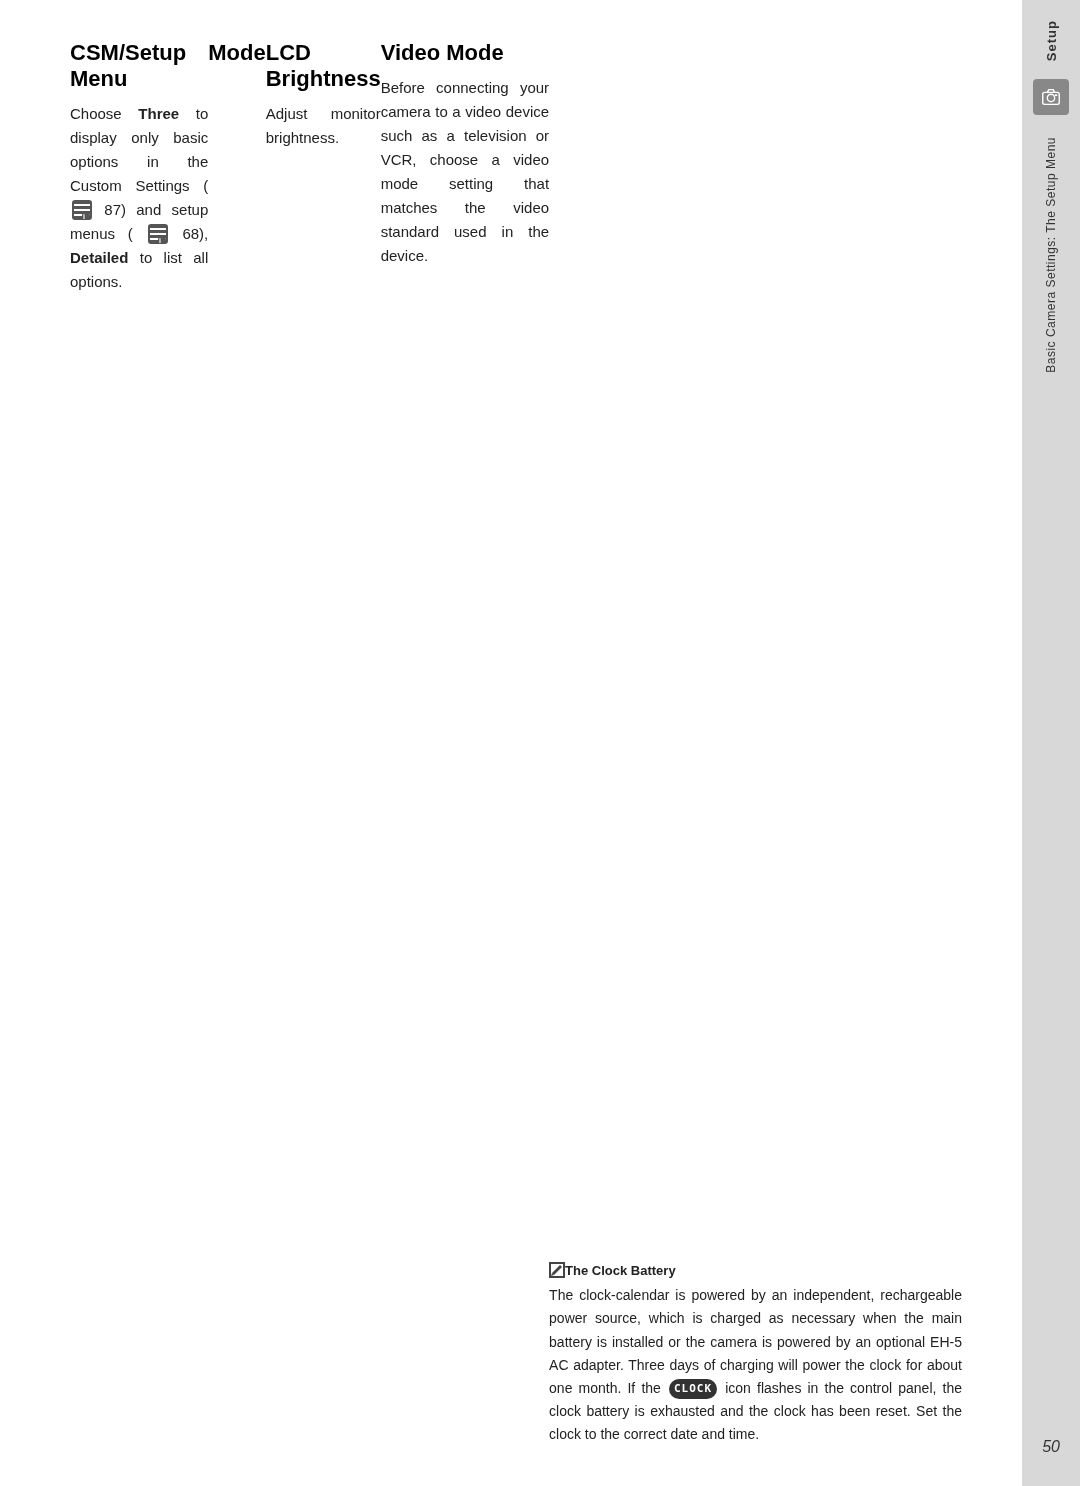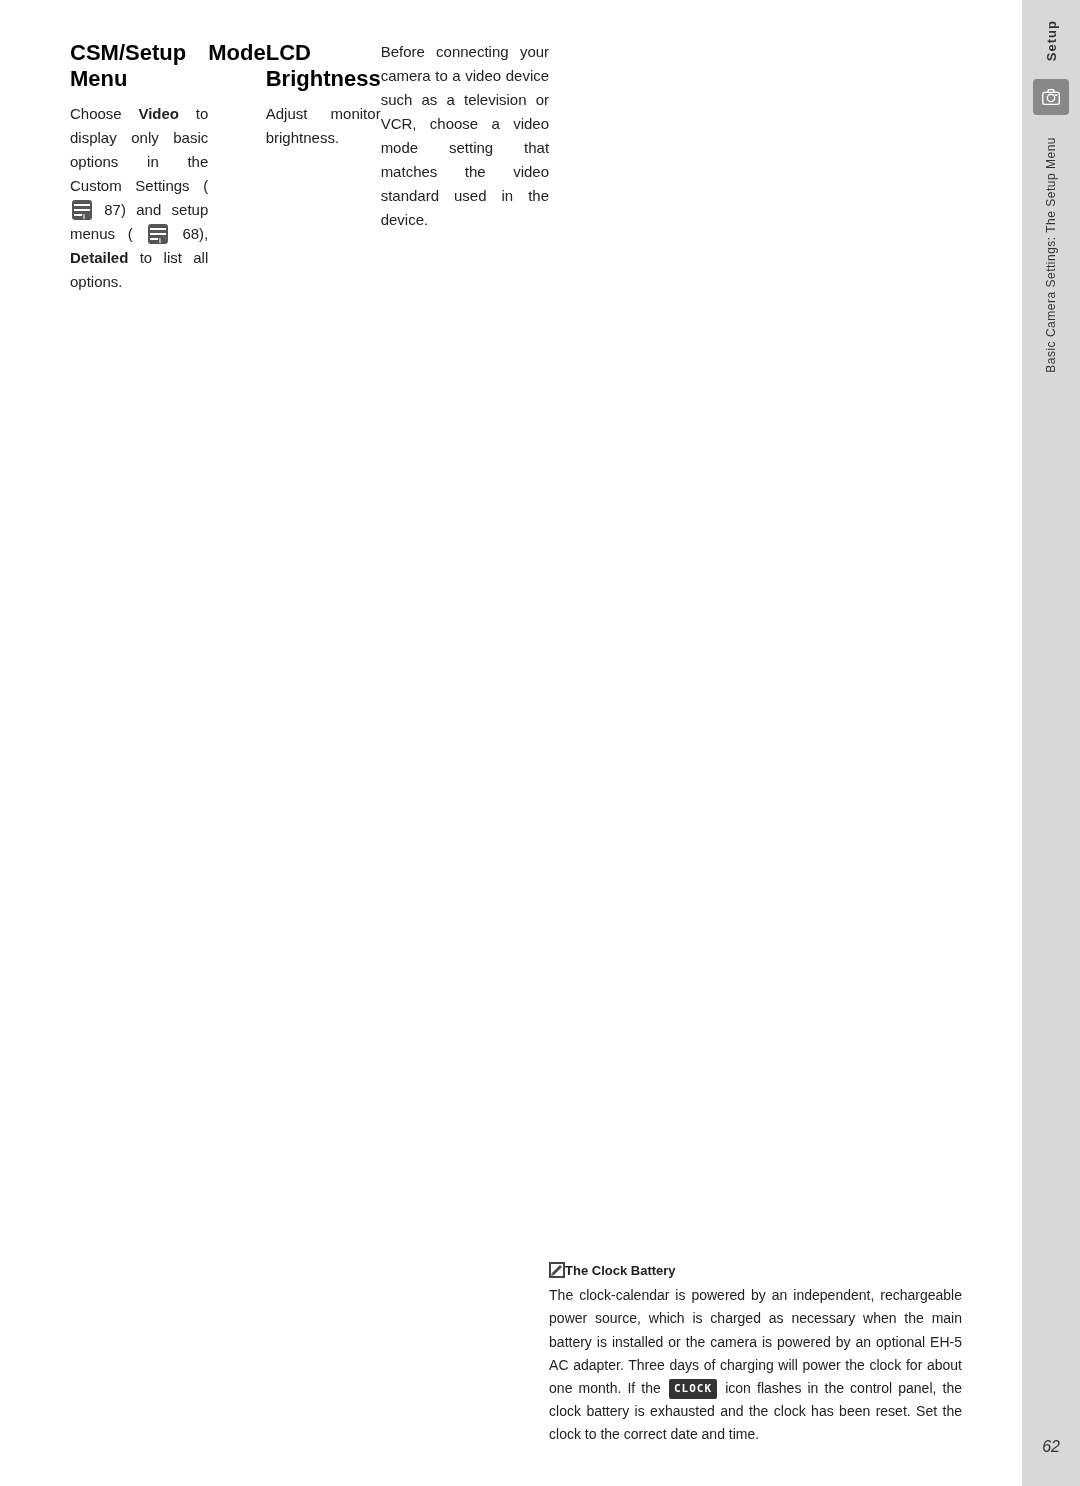--- a/index.html
+++ b/index.html
@@ -159,21 +159,21 @@
     }
 
     .clock-badge {
       display: inline-block;
       background: #333;
       color: #fff;
       font-size: 11px;
       font-weight: bold;
       padding: 1px 5px;
       letter-spacing: 1px;
-      border-radius: 2px;
+      border-radius: 10px;
       vertical-align: middle;
       margin: 0 2px;
       font-family: monospace;
     }
 
     .top-divider {
       border: none;
       border-top: 1px solid #888;
       margin-bottom: 28px;
     }
@@ -189,21 +189,21 @@
 </head>
 <body>
 
 <div class="main-content">
 
   <hr class="top-divider">
 
   <div class="section">
     <div class="section-title">CSM/Setup Menu</div>
     <div class="section-body">
-      Choose <strong>Video</strong> to display only basic options in the Custom Settings (
+      Choose <strong>Three</strong> to display only basic options in the Custom Settings (
       <span class="inline-icon">
         <svg viewBox="0 0 20 20" xmlns="http://www.w3.org/2000/svg">
           <rect x="2" y="4" width="16" height="2" fill="white"></rect>
           <rect x="2" y="9" width="16" height="2" fill="white"></rect>
           <rect x="2" y="14" width="16" height="2" fill="white"></rect>
           <circle cx="14" cy="16" r="4" fill="#555"></circle>
           <text x="11" y="19" font-size="7" fill="white" font-weight="bold">i</text>
         </svg>
       </span>
       87) and setup menus (
@@ -232,20 +232,21 @@
 
   <div class="section">
     <div class="section-title">LCD Brightness</div>
     <div class="section-body">Adjust monitor brightness.</div>
   </div>
 
   <div style="height: 100px;"></div>
   <hr class="divider">
 
   <div class="section">
+    <div class="section-title">Video Mode</div>
     <div class="section-body">Before connecting your camera to a video device such as a television or VCR, choose a video mode setting that matches the video standard used in the device.</div>
   </div>
 
   <hr class="divider" style="margin-top: 30px;">
 
   <div style="height: 80px;"></div>
 
   <div class="note-box">
     <div class="note-title">
       <span class="note-pencil-icon">
@@ -270,14 +271,14 @@
     <svg viewBox="0 0 24 24" xmlns="http://www.w3.org/2000/svg">
       <rect x="3" y="7" width="18" height="13" rx="2" fill="none" stroke="white" stroke-width="1.5"></rect>
       <circle cx="12" cy="13" r="4" fill="none" stroke="white" stroke-width="1.5"></circle>
       <path d="M8 7 L9.5 4 L14.5 4 L16 7" fill="none" stroke="white" stroke-width="1.5"></path>
       <rect x="16" y="9" width="3" height="2" rx="1" fill="white"></rect>
     </svg>
   </div>
 
   <div class="sidebar-label-vertical">Basic Camera Settings: The Setup Menu</div>
 
-  <div class="page-number">62</div>
+  <div class="page-number">50</div>
 </div>
 
 </body></html>

